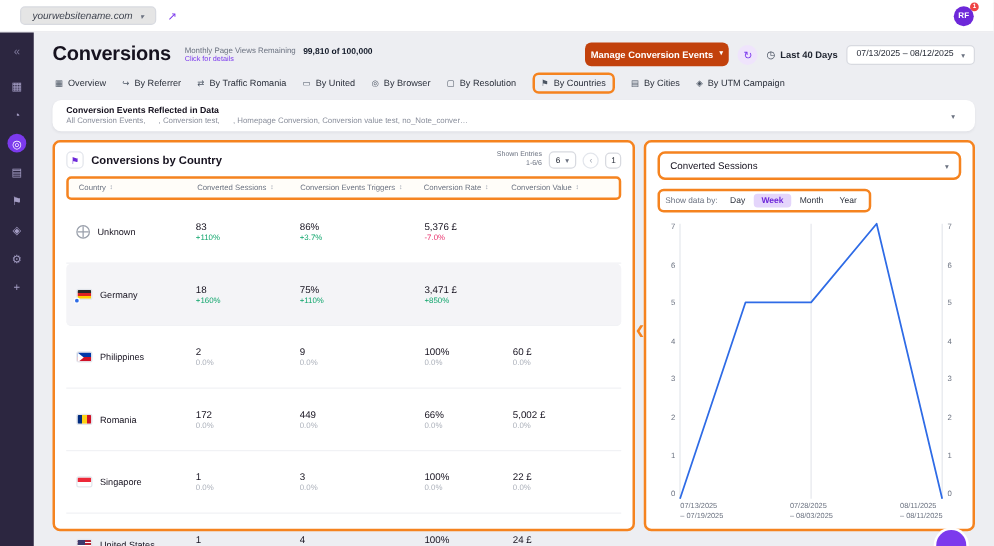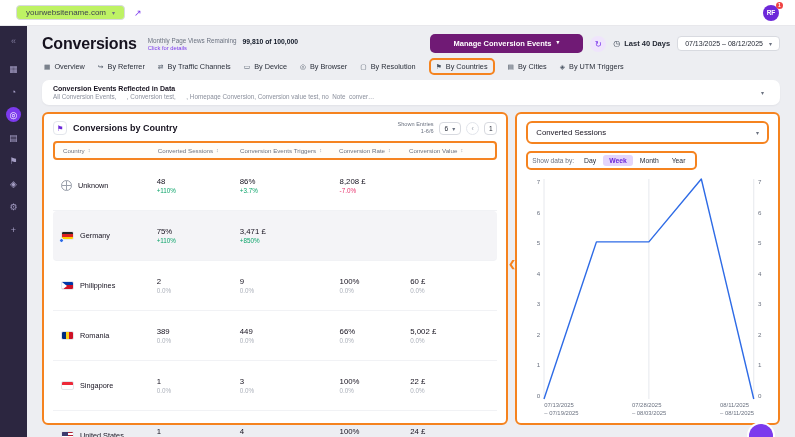--- a/index.html
+++ b/index.html
@@ -6,42 +6,42 @@
   html,body { width:795px; height:437px; }
   body {
     position: relative;
     background:#EDEEF2;
     font-family:"Liberation Sans", sans-serif;
     overflow:hidden;
     color:#16121F;
   }
   
   .topbar{height:26px;background:#fff;border-bottom:1px solid #E8E8EC;display:flex;align-items:center;padding:0 16px;gap:9px;}
-  .site-pill{display:flex;align-items:center;gap:6px;border:1px solid #D8DAE0;border-radius:4px;padding:2px 9px;font-size:8px;color:#3F4450;cursor:pointer;background:#bef264;}
+  .site-pill{display:flex;align-items:center;gap:6px;border:1px solid #D8DAE0;border-radius:4px;padding:2px 9px;font-size:8px;color:#3F4450;cursor:pointer;background:#e5e5e5;font-style:italic;}
   .pill-chevron{font-size:6px;color:#6B7280;}
   .open-btn{border:none;background:transparent;font-size:9px;color:#7C3AED;cursor:pointer;}
   .avatar{margin-left:auto;width:16px;height:16px;border-radius:50%;background:#6D28D9;color:#fff;font-size:6.5px;font-weight:bold;display:flex;align-items:center;justify-content:center;position:relative;cursor:pointer;}
   .badge{position:absolute;top:-3px;right:-4px;min-width:7px;height:7px;border-radius:4px;background:#EF4444;color:#fff;font-size:5px;display:flex;align-items:center;justify-content:center;padding:0 1px;}
   
   .shell{display:flex;height:411px;}
   .sidebar{width:27px;background:#2C2640;display:flex;flex-direction:column;align-items:center;padding-top:7px;gap:8px;flex-shrink:0;}
   .s-item{width:15px;height:15px;border-radius:50%;display:flex;align-items:center;justify-content:center;color:#A49DC4;font-size:9px;cursor:pointer;}
   .s-item.active{background:#7C3AED;color:#fff;}
   .s-item.first{margin-bottom:5px;color:#7F7A9C;}
   .main{flex:1;min-width:0;padding:8px 15px 12px 15px;display:flex;flex-direction:column;gap:7px;}
   
   .header-row{display:flex;align-items:center;gap:11px;}
   .page-title{font-size:16px;font-weight:bold;color:#16121F;letter-spacing:-0.2px;}
   .views{display:flex;align-items:flex-start;gap:6px;}
   .views-left{display:flex;flex-direction:column;gap:1px;}
   .views-label{font-size:6.3px;color:#6B7280;}
   .views-link{font-size:5.8px;color:#7C3AED;cursor:pointer;}
   .views-value{font-size:6.8px;font-weight:bold;color:#111827;margin-top:1px;}
   .hdr-right{margin-left:auto;display:flex;align-items:center;gap:7px;}
-  .manage-btn{background:#701a75;color:#fff;border:none;border-radius:5px;font-size:7.5px;font-weight:bold;padding:5px 24px;display:flex;align-items:flex-start;gap:5px;cursor:pointer;font-family:inherit;}
+  .manage-btn{background:#c2410c;color:#fff;border:none;border-radius:5px;font-size:7.5px;font-weight:bold;padding:5px 5px;display:flex;align-items:flex-start;gap:5px;cursor:pointer;font-family:inherit;}
   .manage-chevron{font-size:5.5px;}
   .refresh-btn{width:16px;height:16px;border-radius:50%;border:none;background:#EFE4FC;color:#7C3AED;font-size:8.5px;display:flex;align-items:center;justify-content:center;cursor:pointer;}
   .preset{display:flex;align-items:center;gap:4px;font-size:7.5px;font-weight:bold;color:#1F2430;}
   .clock-ic{font-size:8px;font-weight:normal;color:#374151;}
   .daterange{border:1px solid #D8DAE0;background:#fff;border-radius:4px;padding:3px 7px;font-size:7px;color:#1F2430;display:flex;align-items:center;gap:6px;cursor:pointer;}
   
   .tab-bar{display:flex;align-items:center;gap:13px;padding:1px 2px;flex-wrap:nowrap;}
   .tab{display:flex;align-items:center;gap:4px;font-size:7.3px;color:#2A2F3A;cursor:pointer;white-space:nowrap;}
   .tab-ic{font-size:6.8px;color:#4B5563;}
   .tab-hl{border:2px solid #F5831F;border-radius:5px;padding:2px 5px;margin:-3px 0;}
@@ -174,45 +174,45 @@
         <div class="tab">
           <span class="tab-ic">▦</span>
           <span>Overview</span>
         </div>
         <div class="tab">
           <span class="tab-ic">↪</span>
           <span>By Referrer</span>
         </div>
         <div class="tab">
           <span class="tab-ic">⇄</span>
-          <span>By Traffic Channels</span>
+          <span>By Traffic Romania</span>
         </div>
         <div class="tab">
           <span class="tab-ic">▭</span>
-          <span>By Device</span>
+          <span>By United</span>
         </div>
         <div class="tab">
           <span class="tab-ic">◎</span>
           <span>By Browser</span>
         </div>
         <div class="tab">
           <span class="tab-ic">▢</span>
           <span>By Resolution</span>
         </div>
         <div class="tab tab-hl">
           <span class="tab-ic">⚑</span>
           <span>By Countries</span>
         </div>
         <div class="tab">
           <span class="tab-ic">▤</span>
           <span>By Cities</span>
         </div>
         <div class="tab">
           <span class="tab-ic">◈</span>
-          <span>By UTM Triggers</span>
+          <span>By UTM Campaign</span>
         </div>
       </div>
 
     <div class="events-bar">
       <div class="events-text">
         <span class="events-title">Conversion Events Reflected in Data</span>
         <span class="events-summary">All Conversion Events,&nbsp;&nbsp;&nbsp;&nbsp;&nbsp;&nbsp;, Conversion test,&nbsp;&nbsp;&nbsp;&nbsp;&nbsp;&nbsp;, Homepage Conversion, Conversion value test, no_Note_conver…</span>
       </div>
       <span class="events-chevron">▾</span>
     </div>
@@ -262,41 +262,45 @@
           </div>
         <div class="table-body">
             <div class="trow">
               <div class="td country">
                 <span class="flagwrap">
                   <span class="flag flag-unknown"></span>
                 </span>
                 <span class="cname">Unknown</span>
               </div>
               <div class="td">
-                <div class="val">48</div>
+                <div class="val">83</div>
                 <div class="delta pos">+110%</div>
               </div>
               <div class="td">
                 <div class="val">86%</div>
                 <div class="delta pos">+3.7%</div>
               </div>
               <div class="td">
-                <div class="val">8,208 £</div>
+                <div class="val">5,376 £</div>
                 <div class="delta neg">-7.0%</div>
               </div>
             </div>
             <div class="trow row-hl">
               <div class="td country">
                 <span class="flagwrap">
                   <span class="flag flag-de"></span>
                   <span class="live-dot"></span>
                 </span>
                 <span class="cname">Germany</span>
               </div>
               <div class="td">
+                <div class="val">18</div>
+                <div class="delta pos">+160%</div>
+              </div>
+              <div class="td">
                 <div class="val">75%</div>
                 <div class="delta pos">+110%</div>
               </div>
               <div class="td">
                 <div class="val">3,471 £</div>
                 <div class="delta pos">+850%</div>
               </div>
             </div>
             <div class="trow">
               <div class="td country">
@@ -323,21 +327,21 @@
               </div>
             </div>
             <div class="trow">
               <div class="td country">
                 <span class="flagwrap">
                   <span class="flag flag-ro"></span>
                 </span>
                 <span class="cname">Romania</span>
               </div>
               <div class="td">
-                <div class="val">389</div>
+                <div class="val">172</div>
                 <div class="delta neu">0.0%</div>
               </div>
               <div class="td">
                 <div class="val">449</div>
                 <div class="delta neu">0.0%</div>
               </div>
               <div class="td">
                 <div class="val">66%</div>
                 <div class="delta neu">0.0%</div>
               </div>

